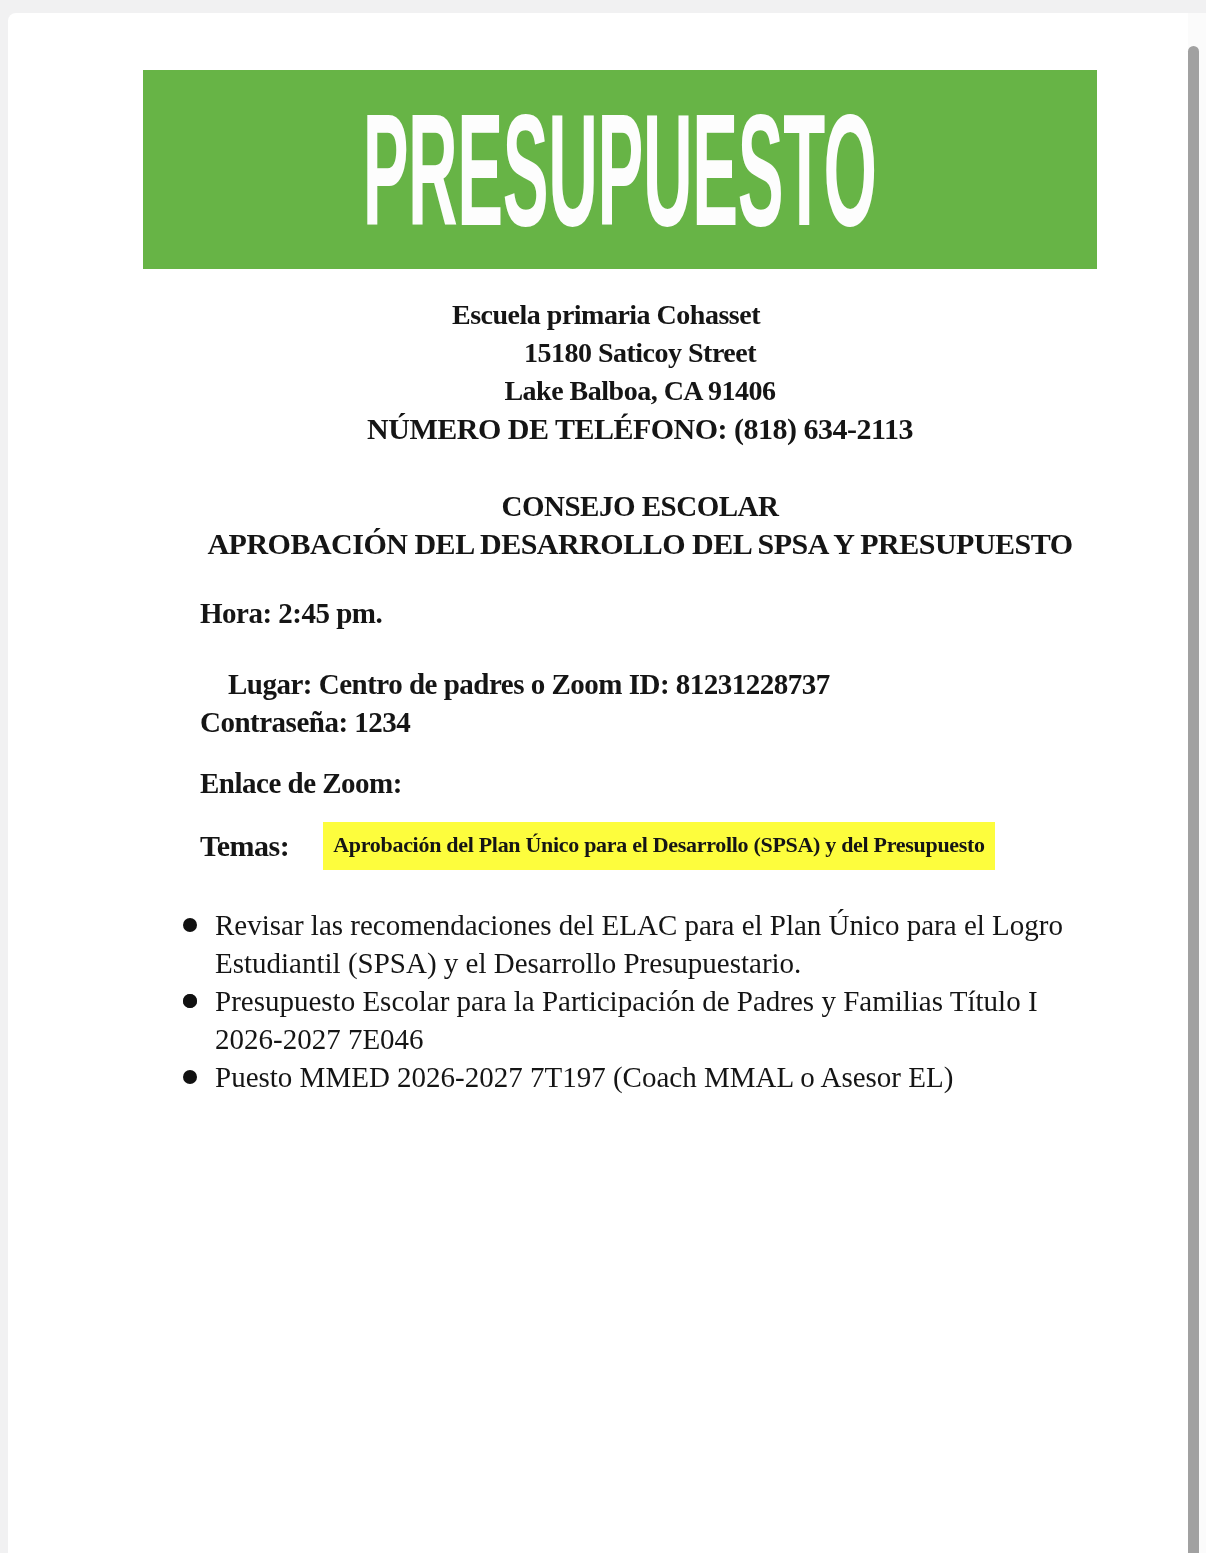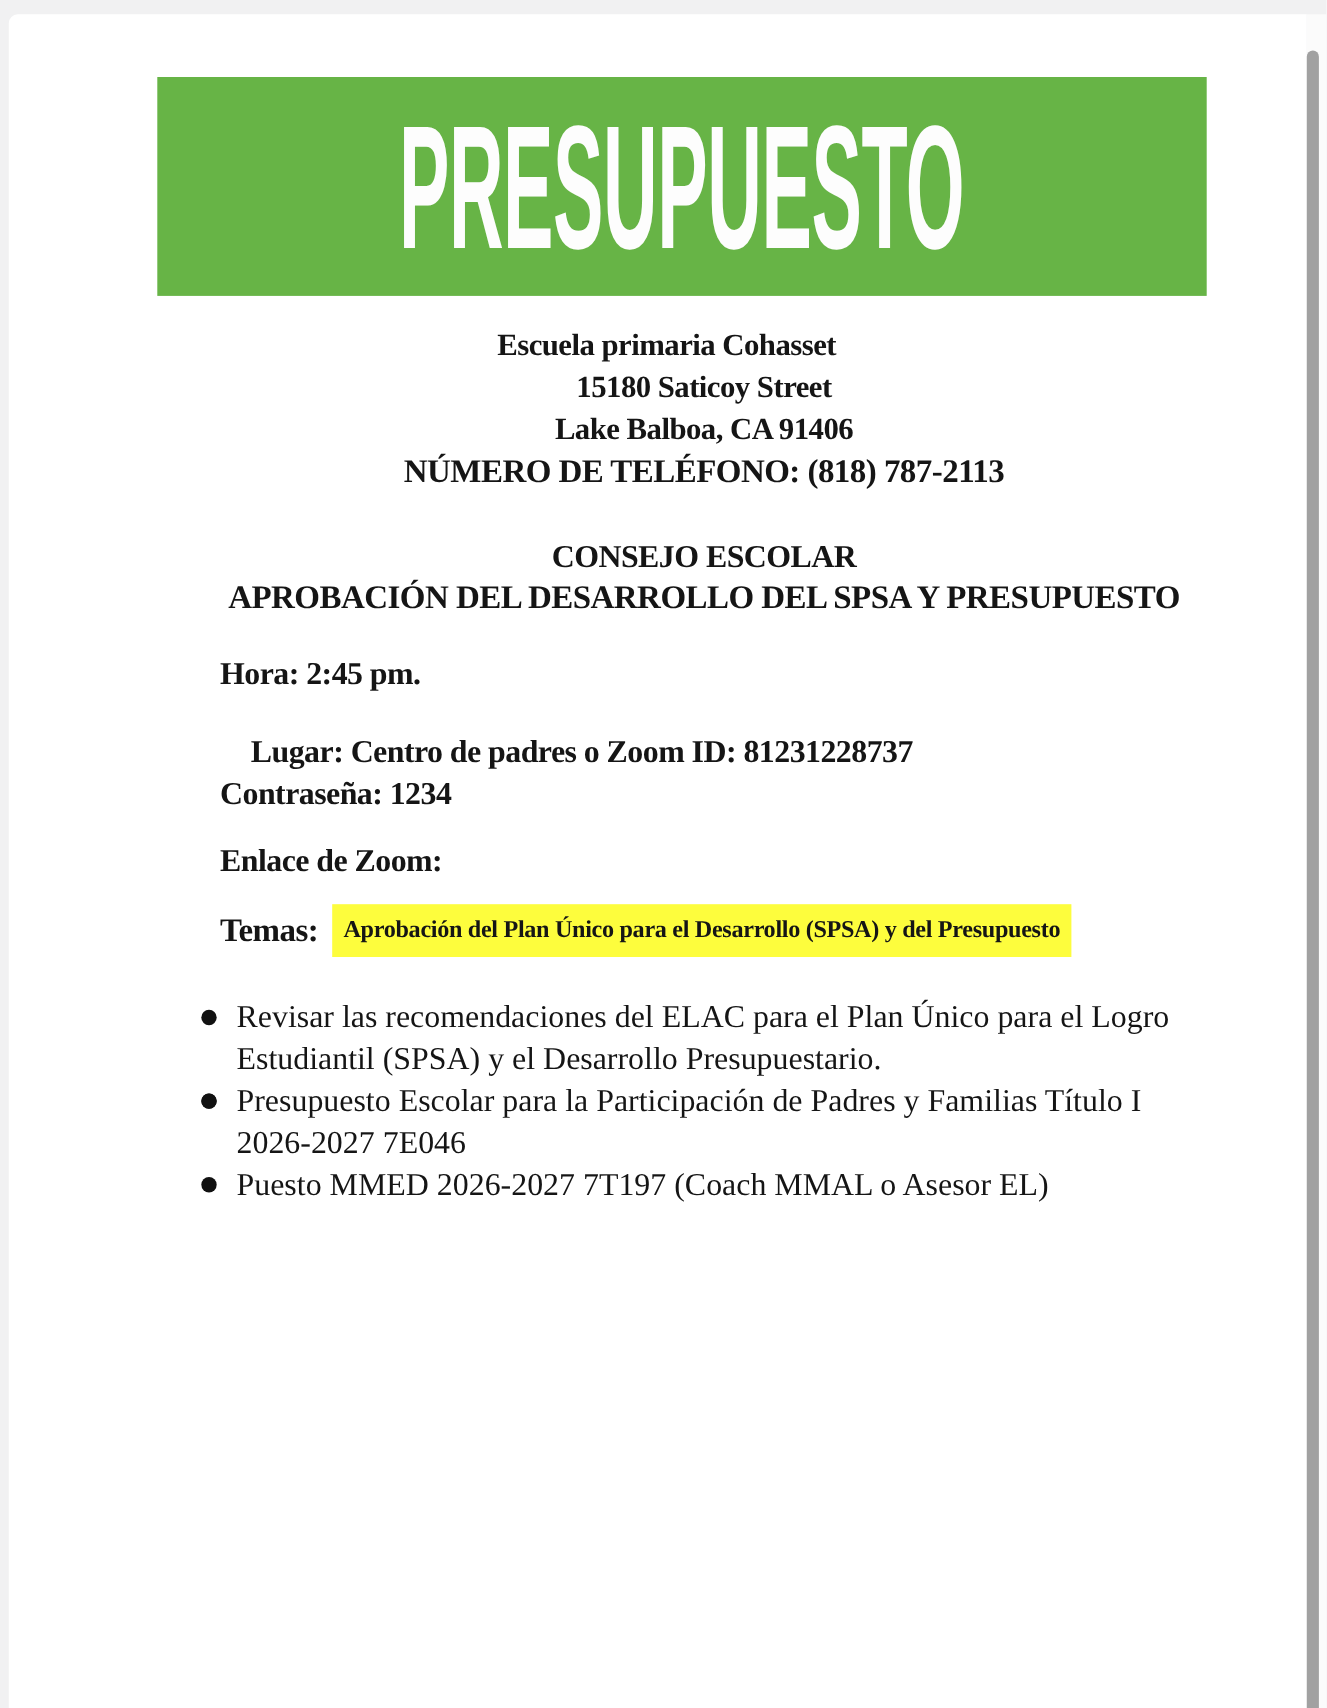--- a/index.html
+++ b/index.html
@@ -81,20 +81,21 @@
     color:#3a5dad;
     text-decoration:underline;
     text-underline-offset:4px;
     word-break:break-all;
   }
 
   .temas-row {
     margin-top:20px;
     display:flex;
     align-items:center;
+    gap:21px;
   }
   .temas-label {
     font-weight:700;
     font-size:30px;
     letter-spacing:-0.5px;
   }
   .temas-highlight {
     margin-left:13px;
     background:#fdfd3d;
     font-weight:700;
@@ -146,21 +147,21 @@
   <div class="banner">
     <span class="banner-text">PRESUPUESTO</span>
   </div>
 
   <div class="doc">
 
     <div class="address">
       <span class="shift-left">Escuela primaria Cohasset</span>
       <span style="display:block">15180 Saticoy Street</span>
       <span style="display:block">Lake Balboa, CA 91406</span>
-      <span class="phone" style="display:block">NÚMERO DE TELÉFONO: (818) 787-2113</span>
+      <span class="phone" style="display:block">NÚMERO DE TELÉFONO: (818) 634-2113</span>
     </div>
 
     <div class="title-block">
       <span style="display:block">CONSEJO ESCOLAR</span>
       <span class="line2" style="display:block">APROBACIÓN DEL DESARROLLO DEL SPSA Y PRESUPUESTO</span>
     </div>
 
     <p class="detail hora">Hora: 2:45 pm.</p>
     <p class="detail lugar">Lugar: Centro de padres o Zoom ID: 81231228737</p>
     <p class="detail">Contraseña: 1234</p>

